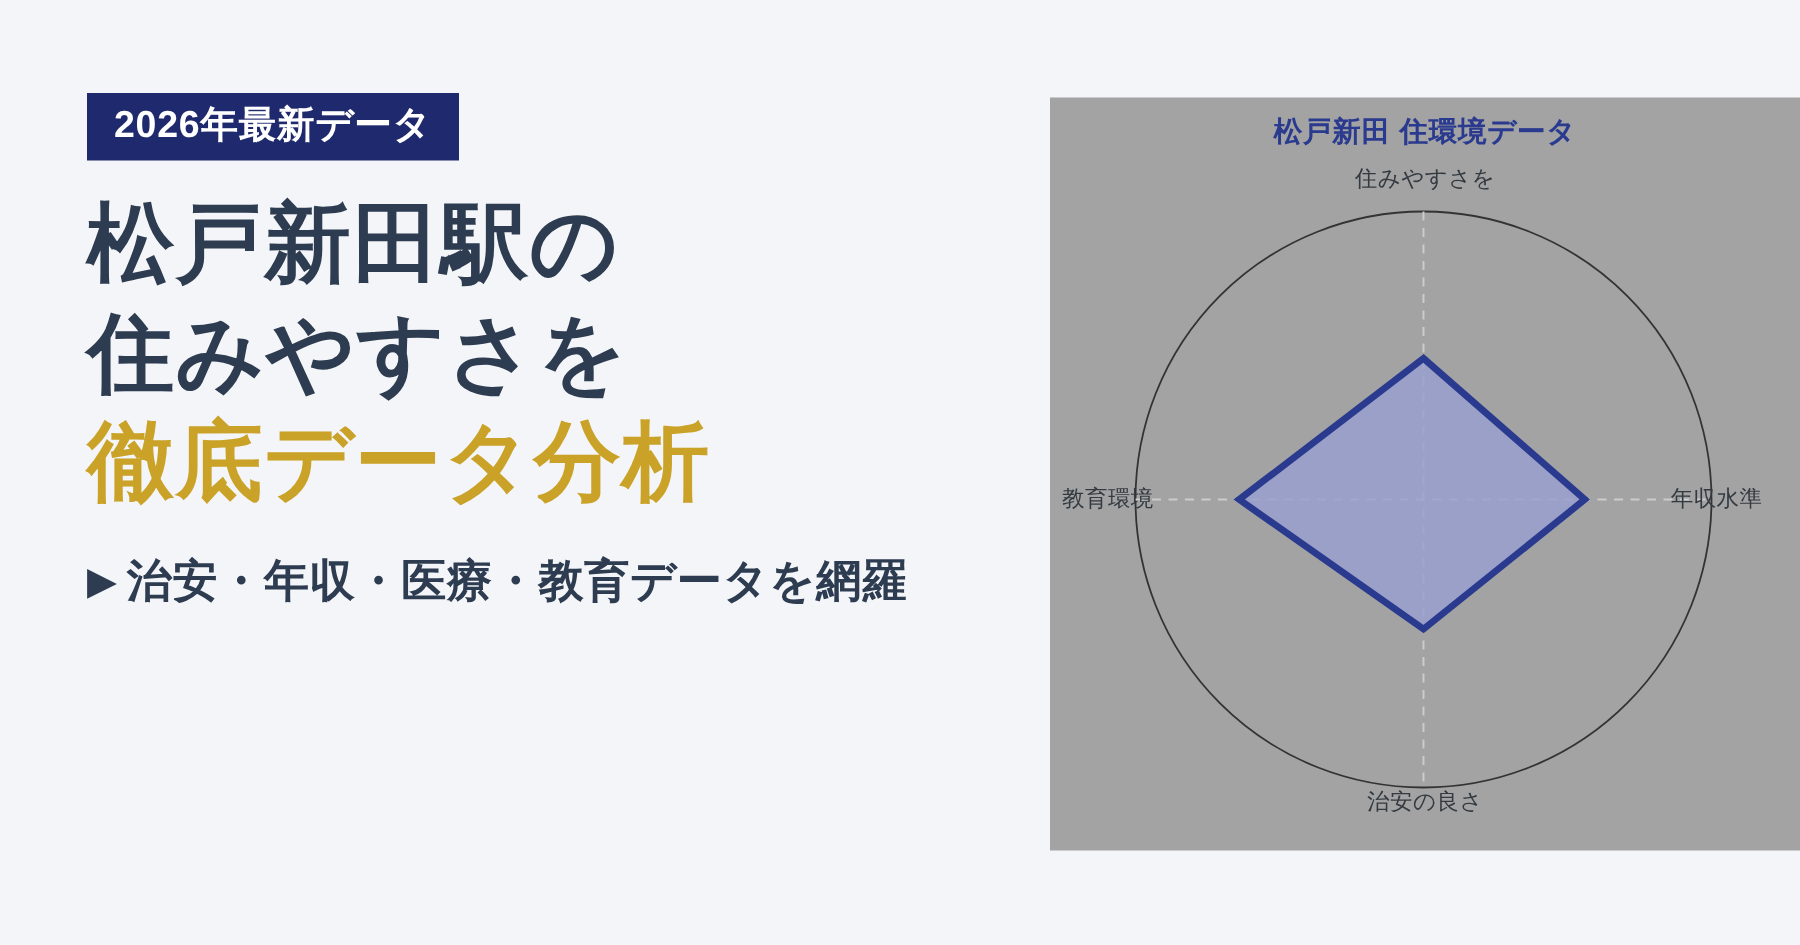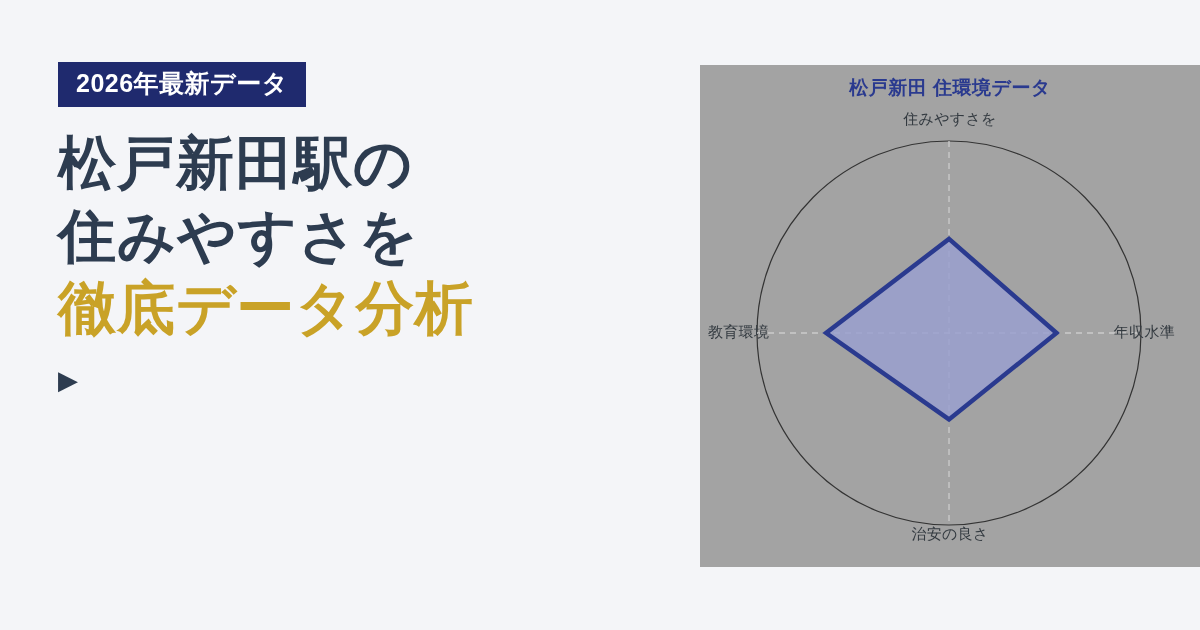--- a/index.html
+++ b/index.html
@@ -102,20 +102,21 @@
     <div class="badge">2026年最新データ</div>
 
     <div class="headline">
       <span class="line">松戸新田駅の</span>
       <span class="line">住みやすさを</span>
       <span class="gold">徹底データ分析</span>
     </div>
 
     <div class="subline">
       <span class="sub-arrow">▶</span>
+      <span>治安・年収・医療・教育データを網羅</span>
     </div>
 
   </div>
 
   <div class="chart-panel">
 
     <div class="chart-title">松戸新田 住環境データ</div>
 
     <div class="radar-wrap">
       <svg class="radar-svg" viewBox="0 0 500 502" xmlns="http://www.w3.org/2000/svg">

